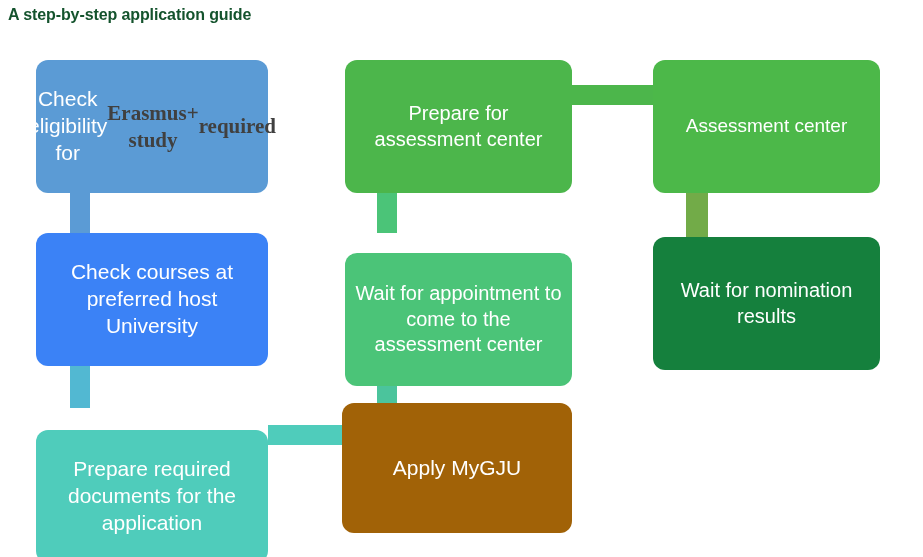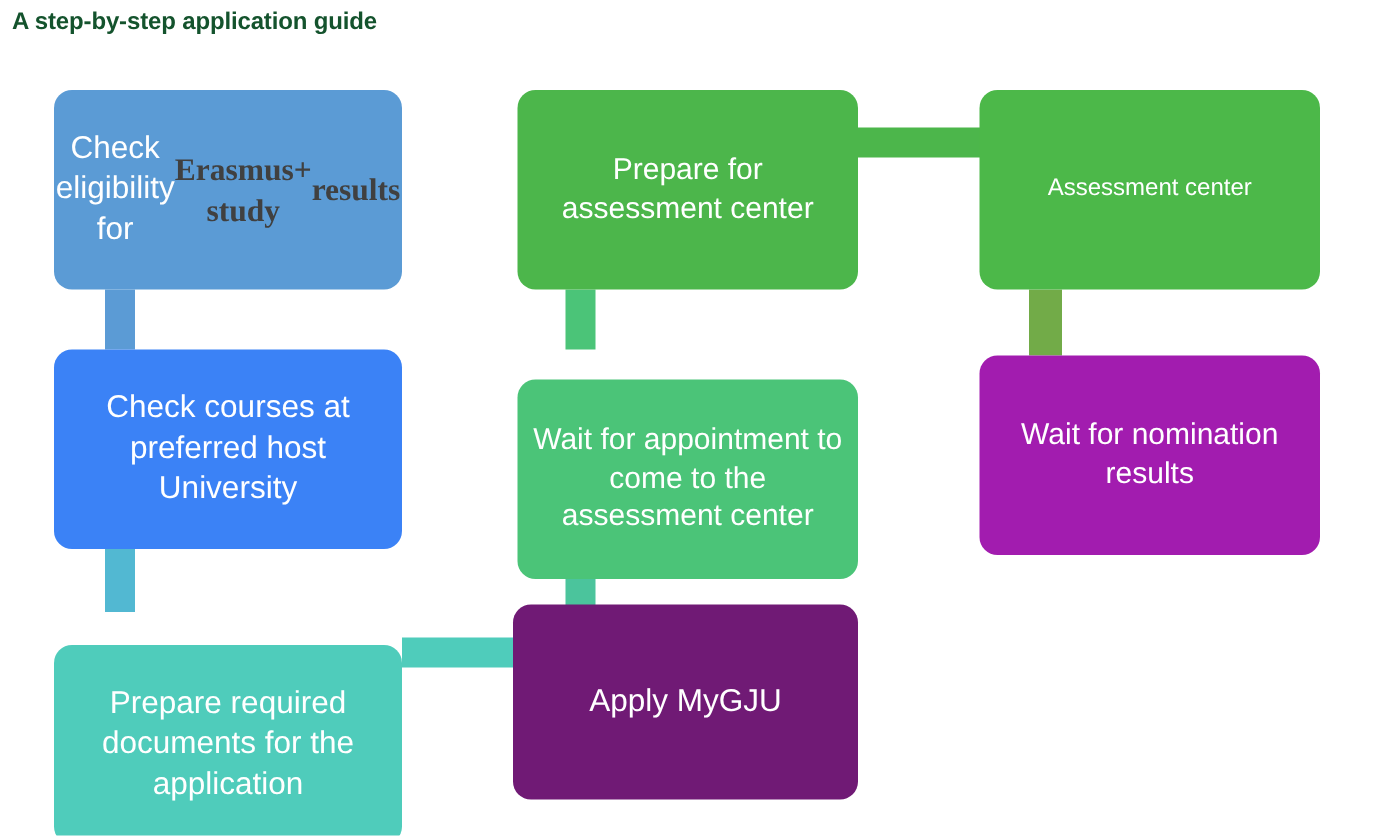--- a/index.html
+++ b/index.html
@@ -83,34 +83,34 @@
 
   .node-wait-appointment {
     left: 345px; top: 233px; width: 227px; height: 133px;
     background: #4BC478;
     font-size: 20px;
     margin-top: 20px;
   }
 
   .node-apply-mygju {
     left: 342px; top: 403px; width: 230px; height: 130px;
-    background: #701a75;
+    background: #a16207;
     font-size: 21px;
   }
 
   
   .node-assessment-center {
     left: 653px; top: 60px;  width: 227px; height: 133px;
     background: #4CB849;
-    font-size: 16px;
+    font-size: 19px;
   }
 
   .node-nomination-results {
     left: 653px; top: 237px; width: 227px; height: 133px;
-    background: #a21caf;
+    background: #15803d;
     font-size: 20px;
   }
 
   
   .connector {
     position: absolute;
   }
   .conn-elig-courses   { left: 70px;  top: 193px; width: 20px; height: 40px; background: #5B9BD5; }
   .conn-courses-docs   { left: 70px;  top: 366px; width: 20px; height: 42px; background: #52B8D2; }
   .conn-docs-apply     { left: 268px; top: 425px; width: 76px; height: 20px; background: #4FCCBB; }
@@ -130,21 +130,21 @@
   <div class="connector conn-courses-docs"></div>
   <div class="connector conn-docs-apply"></div>
   <div class="connector conn-apply-wait"></div>
   <div class="connector conn-wait-prepare"></div>
   <div class="connector conn-prepare-assess"></div>
   <div class="connector conn-assess-nom"></div>
 
   <div class="node node-eligibility">
     <span class="node-label line-white">Check eligibility for</span>
     <span class="node-label line-black">Erasmus+ study</span>
-    <span class="node-label line-black">results</span>
+    <span class="node-label line-black">required</span>
   </div>
 
   <div class="node node-courses">
     <span class="node-label">Check courses at preferred host University</span>
   </div>
 
   <div class="node node-documents">
     <span class="node-label">Prepare required documents for the application</span>
   </div>
 

